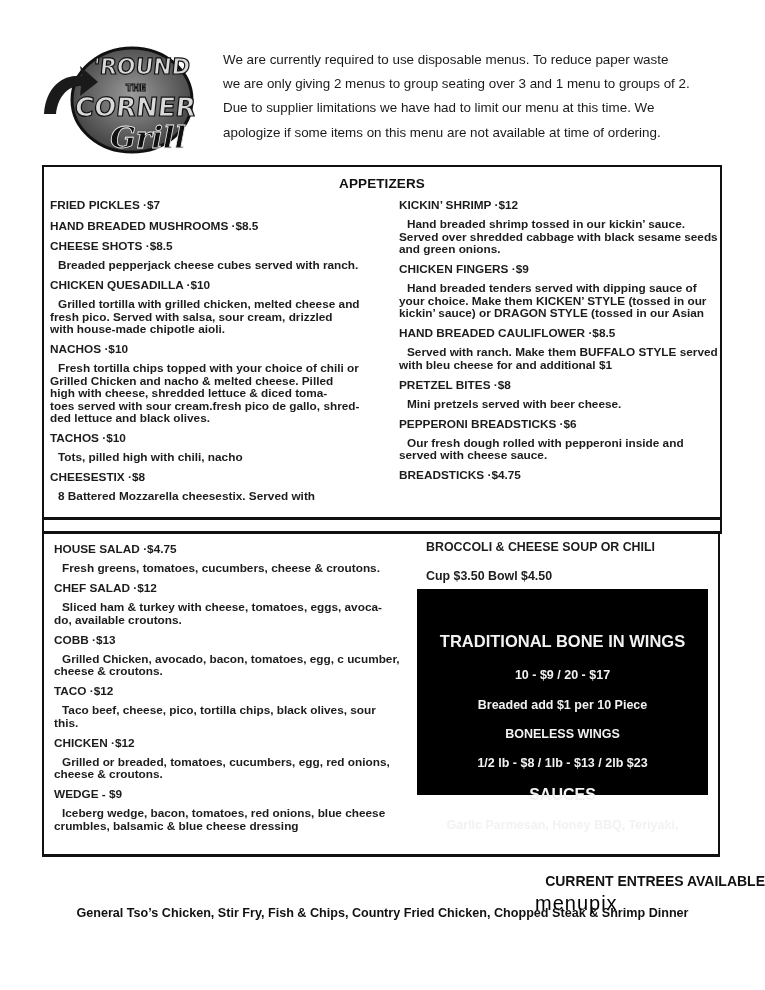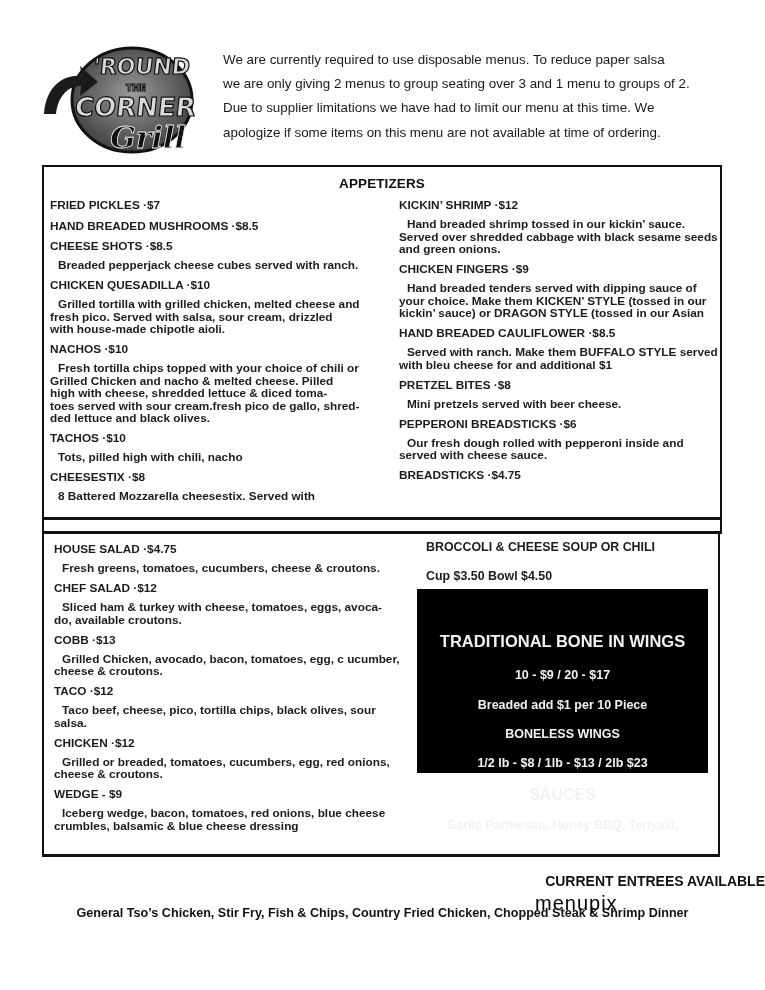--- a/index.html
+++ b/index.html
@@ -17,21 +17,21 @@
     .box-top { left: 42px; top: 165px; width: 676px; height: 350px; border: 2px solid #111; border-bottom: 3px solid #111; }
     .band { left: 42px; top: 518px; width: 676px; height: 13px; border: 2px solid #111; border-top: none; border-bottom: 3px solid #111; }
     .box-bottom { left: 42px; top: 534px; width: 674px; height: 320px; border: 2px solid #111; border-bottom: 3px solid #111; border-top: none; }
     .section-title { position: absolute; font-weight: bold; font-size: 13.5px; letter-spacing: 0.1px; }
     .col { position: absolute; font-size: 11.8px; font-weight: bold; color: #1c1c1c; }
     .item-name { margin: 0; line-height: 14px; }
     .item-desc { margin: 0; line-height: 12.5px; }
     .gap-name { margin-top: 6.5px; }
     .gap-desc { margin-top: 6px; padding-left: 8px; }
     .col p { white-space: nowrap; }
-    .wings-box { left: 417px; top: 589px; width: 291px; height: 184px; background: #000; color: #f2f2f2; text-align: center; font-weight: bold; }
+    .wings-box { left: 417px; top: 589px; width: 291px; height: 206px; background: #000; color: #f2f2f2; text-align: center; font-weight: bold; }
     .wings-box .w { position: absolute; left: 0; right: 0; white-space: nowrap; }
     .entrees-title { left: 0; width: 765px; top: 873px; text-align: right; font-weight: bold; font-size: 14px; }
     .entrees-list { left: 0; width: 765px; top: 906px; text-align: center; font-weight: bold; font-size: 12.6px; white-space: nowrap; }
     .watermark { left: 535px; top: 892px; font-size: 20px; color: #000000; letter-spacing: 1px; }
   </style>
 </head>
 <body>
 
 <div class="abs logo">
   <svg width="164" height="112" viewBox="0 0 164 112">
@@ -46,21 +46,21 @@
     <g font-family="DejaVu Sans, sans-serif" font-weight="bold" text-anchor="middle" stroke="#111" stroke-width="1.2" fill="#d8d8d8">
       <text x="108" y="30" font-size="22" transform="skewX(-6)">'ROUND</text>
       <text x="100" y="47" font-size="9" fill="#eee">THE</text>
       <text x="106" y="72" font-size="26" transform="skewX(-6)">CORNER</text>
     </g>
     <text x="112" y="104" font-family="DejaVu Serif, serif" font-style="italic" font-weight="bold" font-size="30" text-anchor="middle" fill="#111" stroke="#eee" stroke-width="0.8">Grill</text>
   </svg>
 </div>
 
 <div class="abs notice">
-  <p>We are currently required to use disposable menus.  To reduce paper salsa</p>
+  <p>We are currently required to use disposable menus.  To reduce paper waste</p>
   <p>we are only giving 2 menus to group seating over 3 and 1 menu to groups of 2.</p>
   <p>Due to supplier limitations we have had to limit our menu at this time.  We</p>
   <p>apologize if some items on this menu are not available at time of ordering.</p>
 </div>
 
 <div class="abs box-top">
   <div class="section-title" style="left:0;right:0;top:9px;text-align:center;">APPETIZERS</div>
 
   <div class="col" style="left:6px; top:31px;">
     <p class="item-name">FRIED PICKLES ·$7</p>
@@ -111,21 +111,21 @@
     <p class="item-name">HOUSE SALAD ·$4.75</p>
     <p class="item-desc gap-desc">Fresh greens, tomatoes, cucumbers, cheese &amp; croutons.</p>
     <p class="item-name gap-name">CHEF SALAD ·$12</p>
     <p class="item-desc gap-desc">Sliced ham &amp; turkey with cheese, tomatoes, eggs,      avoca-</p>
     <p class="item-desc">do, available croutons.</p>
     <p class="item-name gap-name">COBB ·$13</p>
     <p class="item-desc gap-desc">Grilled Chicken, avocado, bacon, tomatoes, egg,  c ucumber,</p>
     <p class="item-desc">cheese &amp; croutons.</p>
     <p class="item-name gap-name">TACO ·$12</p>
     <p class="item-desc gap-desc">Taco beef, cheese, pico, tortilla chips, black olives, sour</p>
-    <p class="item-desc">salsa.</p>
+    <p class="item-desc">this.</p>
     <p class="item-name gap-name">CHICKEN ·$12</p>
     <p class="item-desc gap-desc">Grilled or breaded, tomatoes, cucumbers, egg, red onions,</p>
     <p class="item-desc">cheese &amp; croutons.</p>
     <p class="item-name gap-name">WEDGE - $9</p>
     <p class="item-desc gap-desc">Iceberg wedge, bacon, tomatoes, red onions, blue cheese</p>
     <p class="item-desc">crumbles, balsamic &amp; blue cheese dressing</p>
   </div>
 
   <div class="col" style="left:382px; top:6px;">
     <p class="item-name" style="font-size:12.4px;">BROCCOLI &amp; CHEESE SOUP OR CHILI</p>

